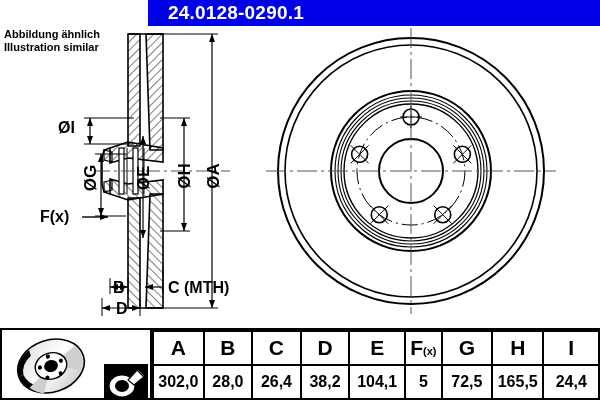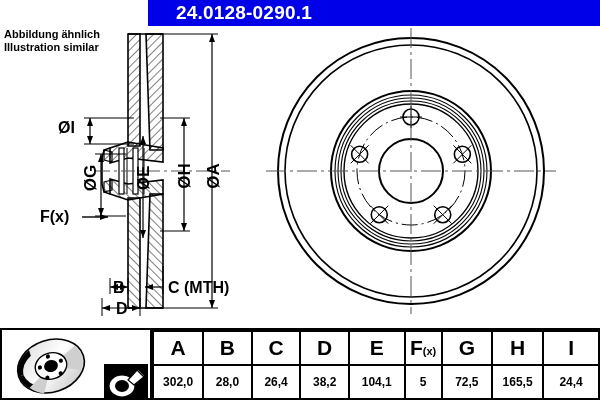--- a/index.html
+++ b/index.html
@@ -14,21 +14,21 @@
 
   
   .header{
     position:absolute;left:148px;top:0;width:452px;height:26px;
     background:#0000e8;
     color:#ffffff;
     display:flex;align-items:center;
     font-weight:bold;font-size:19px;
     letter-spacing:.2px;
   }
-  .header .artno{margin-left:28px;}
+  .header .artno{margin-left:20px;}
   .header .refno{margin-left:36px;}
 
   
   .note{
     position:absolute;left:4px;top:28px;
     font-size:11px;font-weight:bold;color:#000;
     line-height:12.5px;
   }
 
   
@@ -56,21 +56,21 @@
   }
   table.dims th,table.dims td{
     border:2px solid #000;
     text-align:center;
     font-weight:bold;
     color:#000;
     padding:0;
     background:#fff;
   }
   table.dims th{height:32px;font-size:21px;}
-  table.dims td{height:32px;font-size:12px;}
+  table.dims td{height:32px;font-size:16px;}
   th.fx{font-size:17px;}
   th.fx sub{font-size:11px;vertical-align:baseline;}
 
   
   .iconcell{
     position:absolute;left:0;top:328px;width:152px;height:72px;
     border-right:2px solid #000;border-top:2px solid #000;
     box-sizing:border-box;background:#fff;
   }
   .disc-icon{position:absolute;left:6px;top:4px;}

